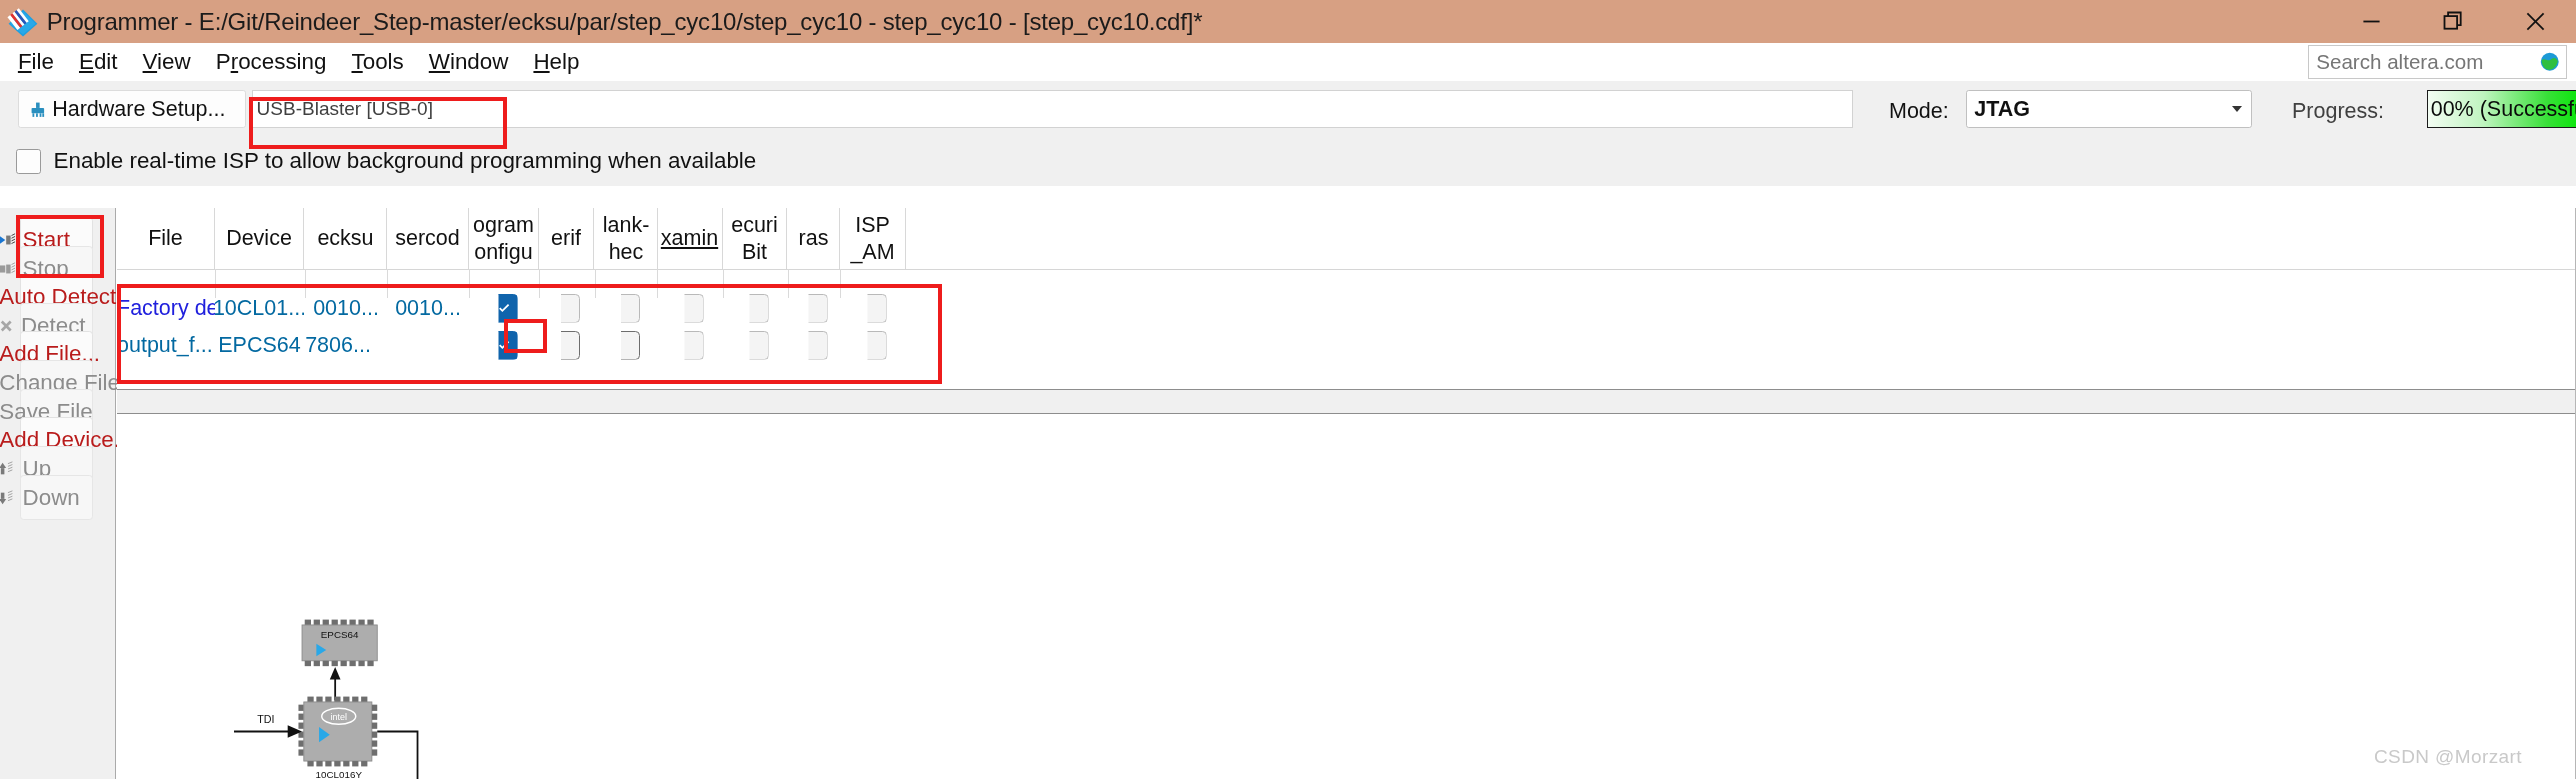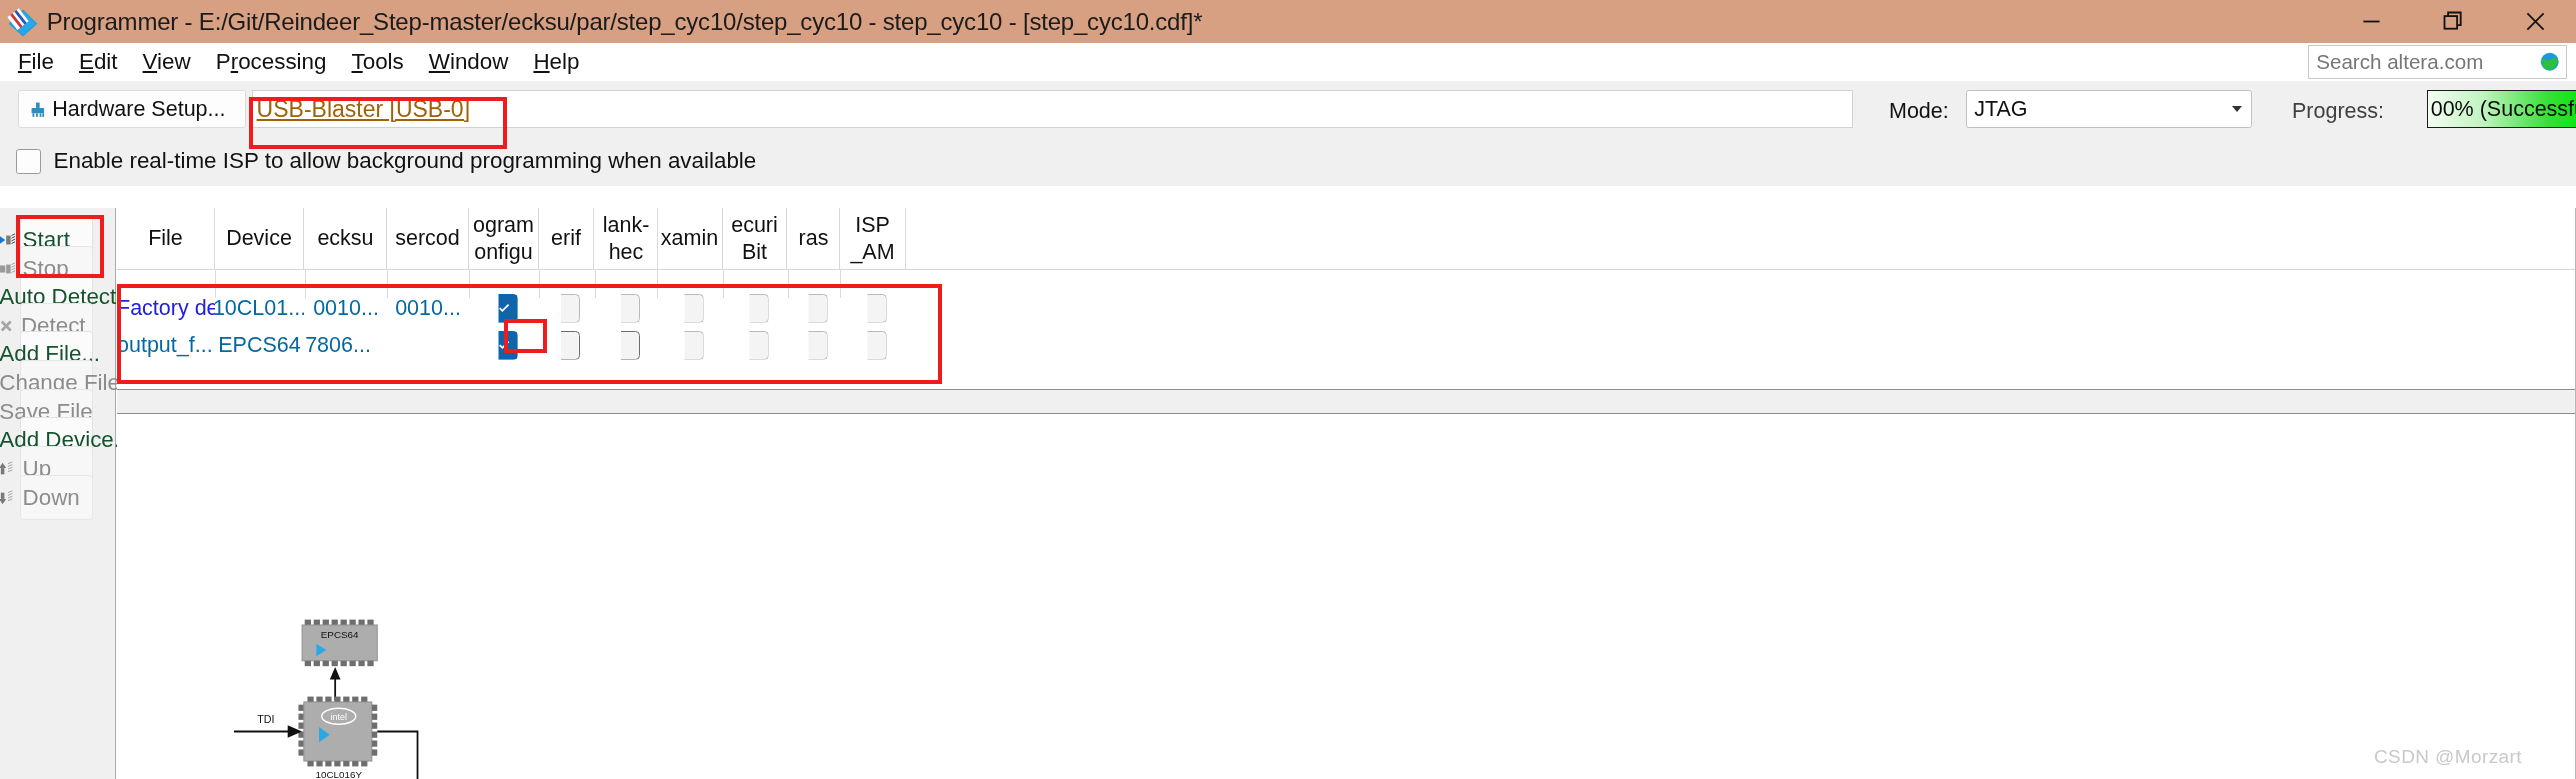--- a/index.html
+++ b/index.html
@@ -99,39 +99,39 @@
     white-space: nowrap;
   }
   .hw-btn .ico { margin-right: 4.5px; display:flex; align-items:center; }
   .hw-combo {
     position: absolute; left: 252px; top: 9px;
     width: 1601px; height: 38px;
     background: #ffffff;
     border: 0.9px solid #d2d2d2;
     box-sizing: border-box;
     display: flex; align-items: center;
-    font-size: 23px; color: #a16207;
+    font-size: 19px; color: #404040;
     padding-left: 3.6px;
     overflow: hidden;
-    text-decoration: underline;
   }
   .mode-label {
     position: absolute; left: 1889px; top: 18px;
     font-size: 21.5px; color: #111;
   }
   .mode-combo {
     position: absolute; left: 1966px; top: 9px;
     width: 286px; height: 38px;
     background: #ffffff;
     border: 0.9px solid #c0c0c0;
     border-radius: 2.7px;
     box-sizing: border-box;
     display: flex; align-items: center;
     font-size: 21.5px; color: #111;
     padding-left: 7.2px;
+    font-weight: bold;
   }
   .mode-combo .caret {
     margin-left: auto; margin-right: 9px;
     width: 0; height: 0;
     border-left: 5.4px solid transparent;
     border-right: 5.4px solid transparent;
     border-top: 6.3px solid #333;
   }
   .prog-label {
     position: absolute; left: 2292px; top: 18px;
@@ -179,21 +179,21 @@
   }
   .side-btn {
     position: absolute; left: 19.7px;
     width: 73px; height: 45px;
     background: #fbfbfb;
     border: 0.9px solid #e2e2e2;
     border-radius: 3.6px;
     box-sizing: border-box;
     display: flex; align-items: center;
     font-size: 22.4px;
-    color: #14532d;
+    color: #b91c1c;
     white-space: nowrap;
     overflow: visible;
     padding-left: 3.6px;
   }
   .side-btn.disabled { color: #8c8c8c; background: #f7f7f7; border-color: #e6e6e6; }
   .side-btn .slabel { position: relative; left: -25px; }
   .side-btn .sico { position: relative; left: -25px; margin-right: 3.6px; display:flex; align-items:center;}
 
   
   .tablepanel {
@@ -515,21 +515,21 @@
           <div>
             <span class="thinner">erif</span>
           </div>
         </div>
         <div class="th" style="left: 478px; width: 63px;">
           <div>
             <span class="thinner">lank-</span>
             <span class="thinner">hec</span>
           </div>
         </div>
-        <div class="th" style="left: 540px; width: 66px;">
+        <div class="th" style="left: 540px; width: 66px; text-decoration: underline;">
           <div>
             <span class="thinner">xamin</span>
           </div>
         </div>
         <div class="th" style="left: 606px; width: 64px;">
           <div>
             <span class="thinner">ecuri</span>
             <span class="thinner">Bit</span>
           </div>
         </div>

